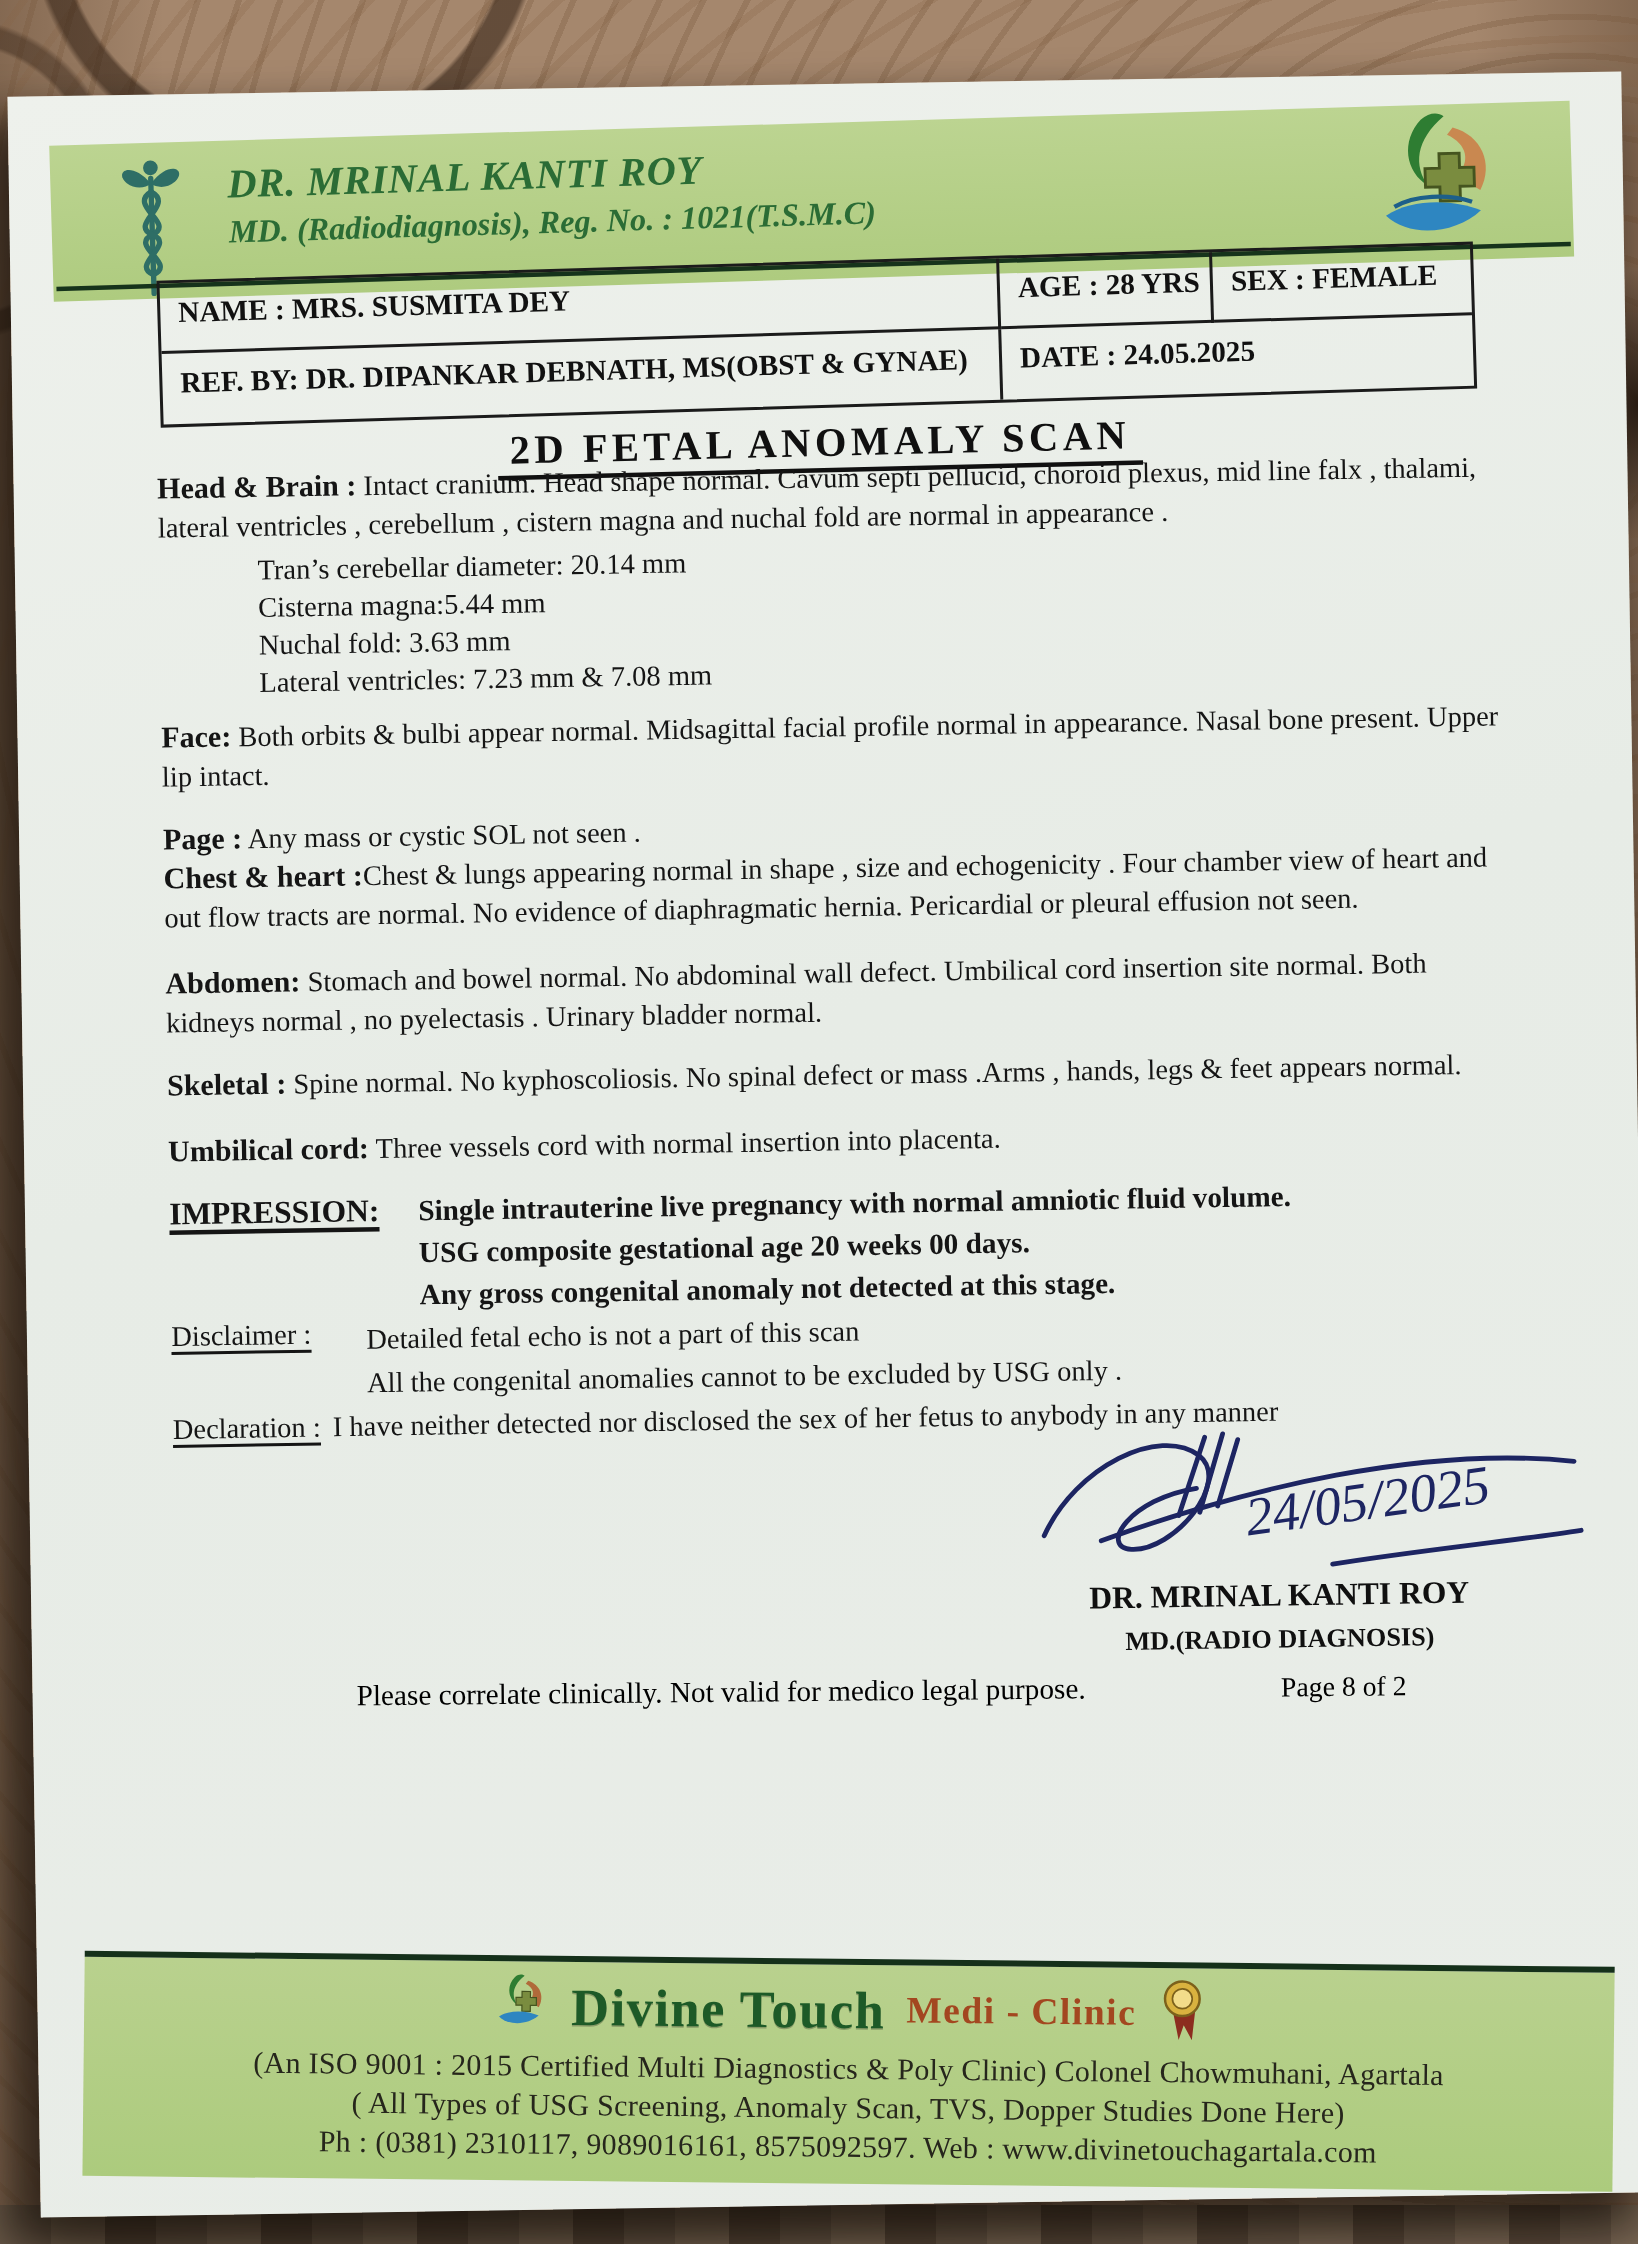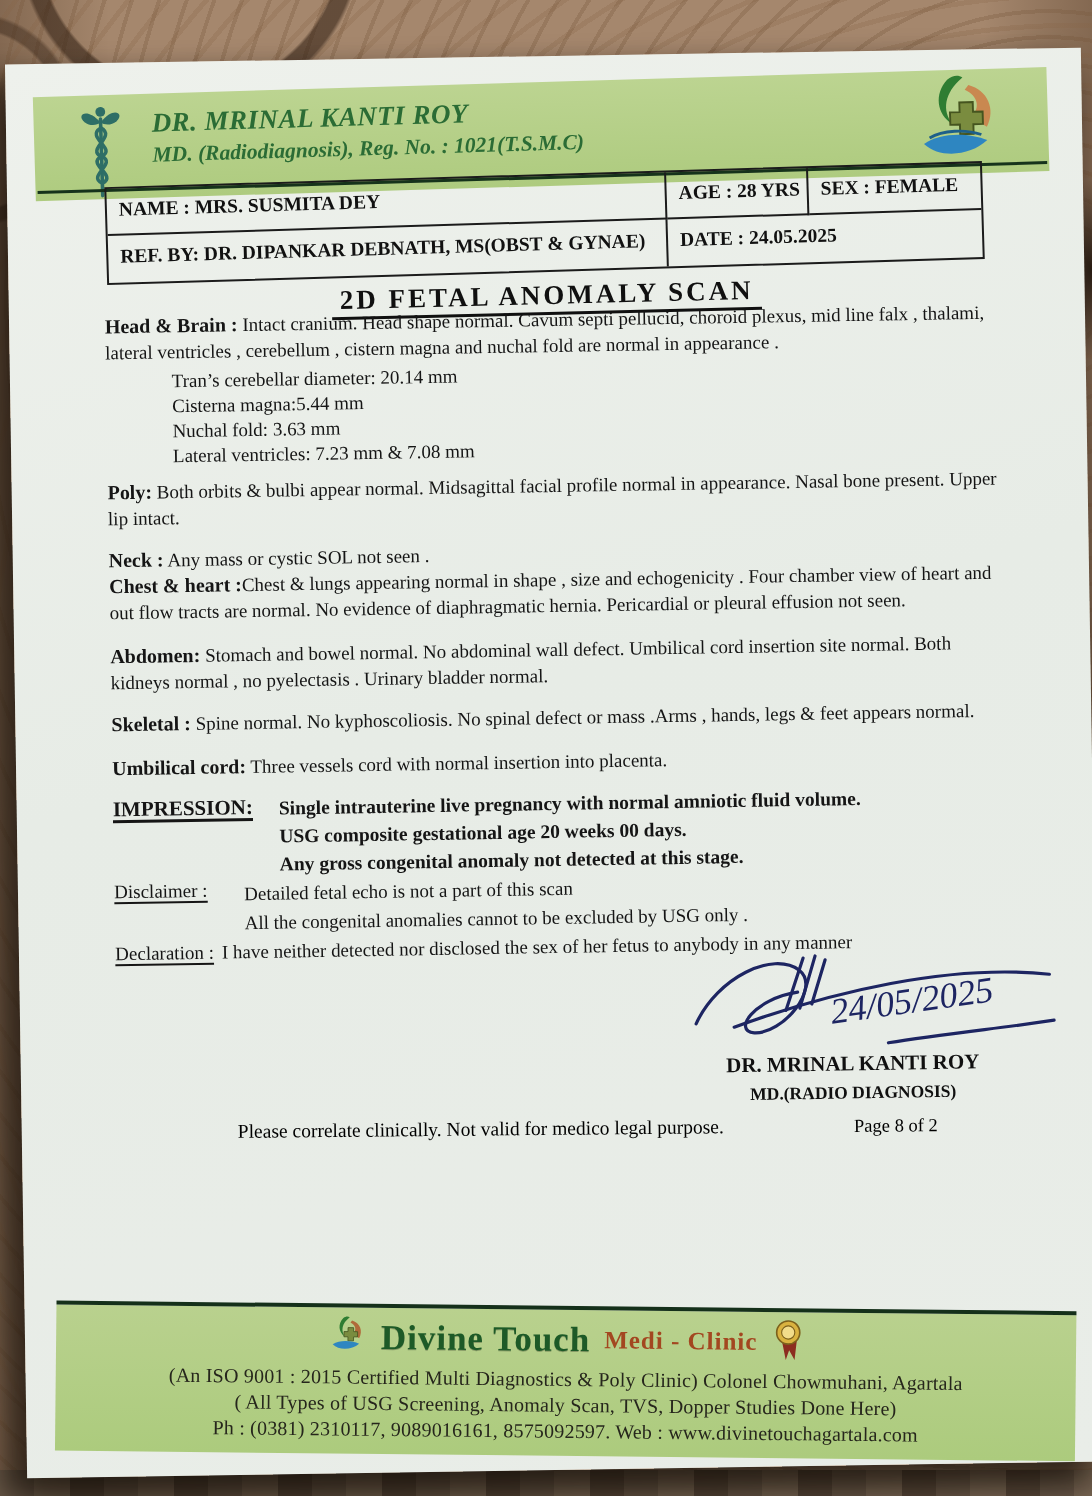--- a/index.html
+++ b/index.html
@@ -153,23 +153,23 @@
 
     <p class="f-hb"><b>Head &amp; Brain :</b> <span>Intact cranium.  Head shape normal. Cavum septi pellucid, choroid plexus, mid line falx , thalami, lateral ventricles ,  cerebellum , cistern magna  and nuchal fold are normal  in appearance .</span></p>
 
     <div class="meas">
       <div>Tran’s cerebellar diameter: 20.14 mm</div>
       <div>Cisterna magna:5.44  mm</div>
       <div>Nuchal fold: 3.63  mm</div>
       <div>Lateral ventricles: 7.23  mm &amp; 7.08 mm</div>
     </div>
 
-    <p class="f-face"><b>Poly:</b> <span>Both  orbits &amp; bulbi appear normal. Midsagittal facial profile normal in appearance. Nasal bone present. Upper lip  intact.</span></p>
-
-    <p class="f-neck"><b>Neck :</b> <span>Any mass or cystic  SOL  not seen .</span></p>
+    <p class="f-face"><b>Face:</b> <span>Both  orbits &amp; bulbi appear normal. Midsagittal facial profile normal in appearance. Nasal bone present. Upper lip  intact.</span></p>
+
+    <p class="f-neck"><b>Page :</b> <span>Any mass or cystic  SOL  not seen .</span></p>
 
     <p class="f-chest"><b>Chest &amp; heart :</b><span>Chest &amp; lungs appearing normal in shape ,  size and echogenicity . Four chamber view of heart and out flow tracts  are normal. No evidence of diaphragmatic hernia. Pericardial or pleural effusion not seen.</span></p>
 
     <p class="f-abd"><b>Abdomen:</b> <span>Stomach and bowel normal. No abdominal wall defect. Umbilical   cord insertion site  normal. Both kidneys normal , no pyelectasis .  Urinary  bladder  normal.</span></p>
 
     <p class="f-skel"><b>Skeletal :</b> <span>Spine normal. No  kyphoscoliosis. No spinal defect or mass .Arms , hands, legs &amp; feet appears normal.</span></p>
 
     <p class="f-umb"><b>Umbilical cord:</b> <span>Three vessels cord with normal insertion into placenta.</span></p>
 
     <div class="impression">

